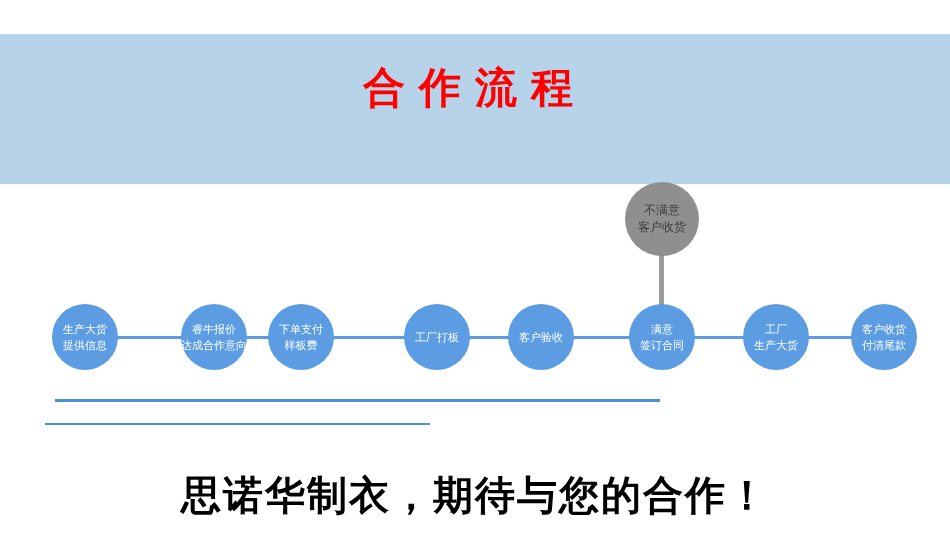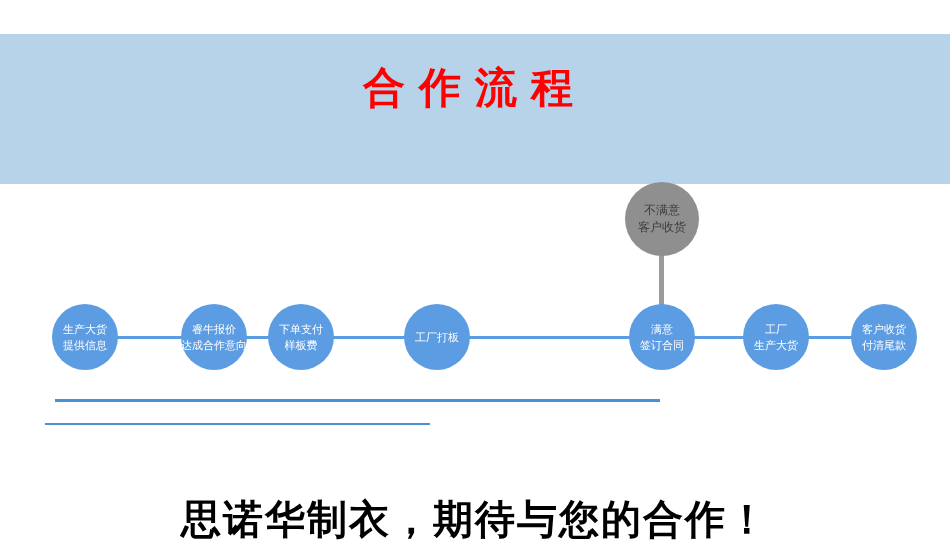--- a/index.html
+++ b/index.html
@@ -94,21 +94,20 @@
   
   .slogan {
     position:absolute;
     top:468px; left:0;
     width:950px;
     text-align:center;
     font-size:40px;
     font-weight:bold;
     color:#000000;
     letter-spacing:2px;
-    margin-top:24px;
   }
 </style>
 </head>
 <body>
 
 <div class="page">
 
   <div class="banner">
     <div class="banner-title">合作流程</div>
   </div>
@@ -130,20 +129,24 @@
     <span>达成合作意向</span>
   </div>
   <div class="step" style="left:268px;">
     <span>下单支付</span>
     <span>样板费</span>
   </div>
   <div class="step" style="left:404px;">
     <span>工厂打板</span>
     <span></span>
   </div>
+  <div class="step" style="left:508px;">
+    <span>客户验收</span>
+    <span></span>
+  </div>
   <div class="step" style="left:629px;">
     <span>满意</span>
     <span>签订合同</span>
   </div>
   <div class="step" style="left:743px;">
     <span>工厂</span>
     <span>生产大货</span>
   </div>
   <div class="step" style="left:851px;">
     <span>客户收货</span>

